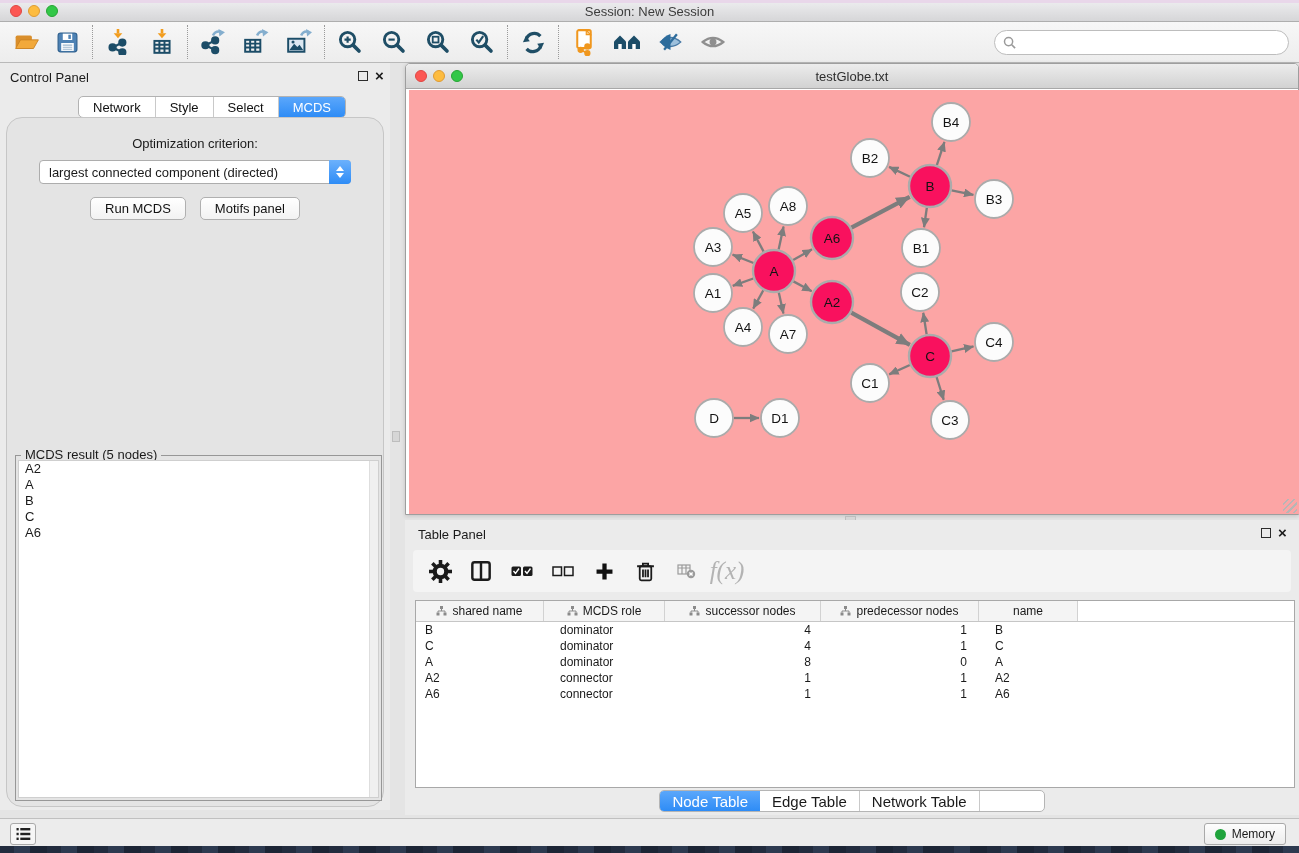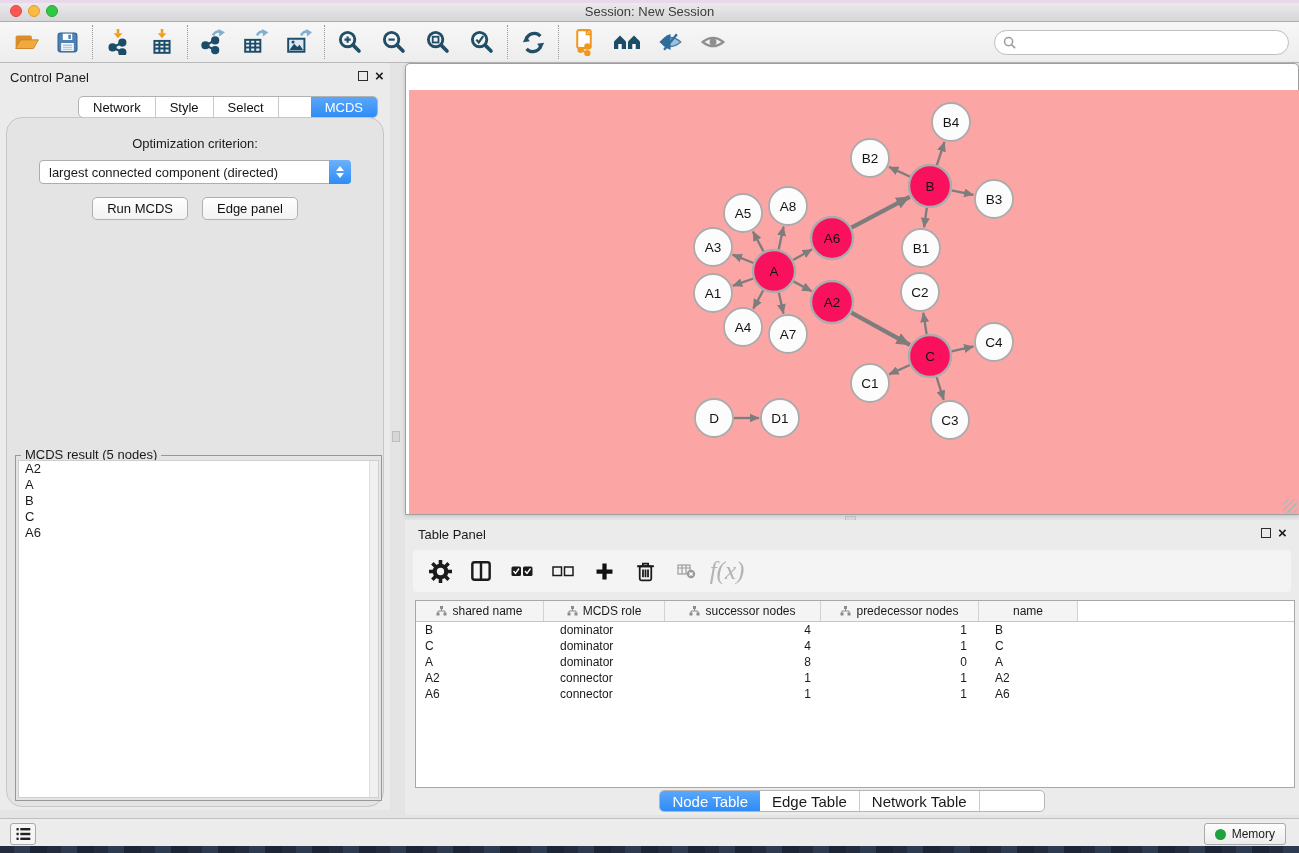--- a/index.html
+++ b/index.html
@@ -29,21 +29,21 @@
   
   .cpanel { left:0; top:63px; width:390px; height:747px; background:#ebebeb; }
   .panel-head { position:absolute; left:0; top:0; width:100%; height:26px; }
   .panel-title { position:absolute; left:10px; top:7px; color:#1b1b1b; }
   .float-ic { position:absolute; width:10px; height:10px; border:1.6px solid #2c2c2c; top:8px; }
   .close-ic { position:absolute; top:4px; font-weight:bold; font-size:15px; color:#1b1b1b; }
   .seg-tabs { position:absolute; display:flex; background:#fff; border:1px solid #b2b2b2; border-radius:5px; overflow:hidden; }
   .cpanel .seg-tabs { left:78px; top:33px; height:22px; }
   .seg { padding:2px 14px; line-height:17px; color:#111; border-right:1px solid #c9c9c9; cursor:default; }
   .seg:last-child { border-right:none; }
-  .seg.active { background:linear-gradient(#5ba7fb,#2e8cf6); color:#fff; border-right:none;margin-left:32px; }
+  .seg.active { background:linear-gradient(#5ba7fb,#2e8cf6); color:#fff; border-right:none; }
   .cp-content { position:absolute; left:6px; top:54px; width:378px; height:690px; background:#e4e4e4;
     border:1px solid #c6c6c6; border-radius:16px; }
   .opt-label { margin-top:18px; text-align:center; }
   .opt-row { margin-top:9px; display:flex; justify-content:center; }
   .opt-select { width:312px; height:24px; background:#fff; border:1px solid #adadad; border-radius:4px;
     display:flex; align-items:center; position:relative; padding-left:9px; }
   .stepper { position:absolute; right:-1px; top:-1px; width:22px; height:24px; border-radius:0 4px 4px 0;
     background:linear-gradient(#6cb1fc,#2e8cf6); display:flex; flex-direction:column; align-items:center; justify-content:center; gap:2px; }
   .tri-up { width:0; height:0; border-left:4px solid transparent; border-right:4px solid transparent; border-bottom:5px solid #fff; }
   .tri-dn { width:0; height:0; border-left:4px solid transparent; border-right:4px solid transparent; border-top:5px solid #fff; }
@@ -278,37 +278,43 @@
       <div class="opt-select">
         <span>largest connected component (directed)</span>
         <span class="stepper">
           <span class="tri-up"></span>
             <span class="tri-dn"></span>
         </span>
       </div>
     </div>
     <div class="btn-row">
       <button class="btn">Run MCDS</button>
-      <button class="btn">Edge panel</button>
+      <button class="btn">Motifs panel</button>
     </div>
     <div class="groupbox">
       <span class="groupbox-title">MCDS result (5 nodes)</span>
       <div class="result-list" id="result-list">
         <div class="vtrack"></div>
       <div class="result-item">A2</div>
           <div class="result-item">A</div>
           <div class="result-item">B</div>
           <div class="result-item">C</div>
           <div class="result-item">A6</div>
         </div>
     </div>
   </div>
 </div>
 
 <div class="abs netwin">
+  <div class="net-titlebar">
+    <span class="light r" style="left:9px;top:6px"></span>
+    <span class="light y" style="left:27px;top:6px"></span>
+    <span class="light g" style="left:45px;top:6px"></span>
+    <div class="net-title">testGlobe.txt</div>
+  </div>
   <div class="net-canvas">
     <svg id="graph" width="890" height="424">
       <defs>
         <marker id="arw" markerUnits="userSpaceOnUse" markerWidth="11" markerHeight="9" refX="9.5" refY="4.5" orient="auto">
           <path d="M0 0 L10 4.5 L0 9 Z" fill="#7d7d7d"></path>
         </marker>
         <marker id="arwT" markerUnits="userSpaceOnUse" markerWidth="15" markerHeight="12" refX="13.5" refY="6" orient="auto">
           <path d="M0 0 L14 6 L0 12 Z" fill="#7d7d7d"></path>
         </marker>
       </defs>

